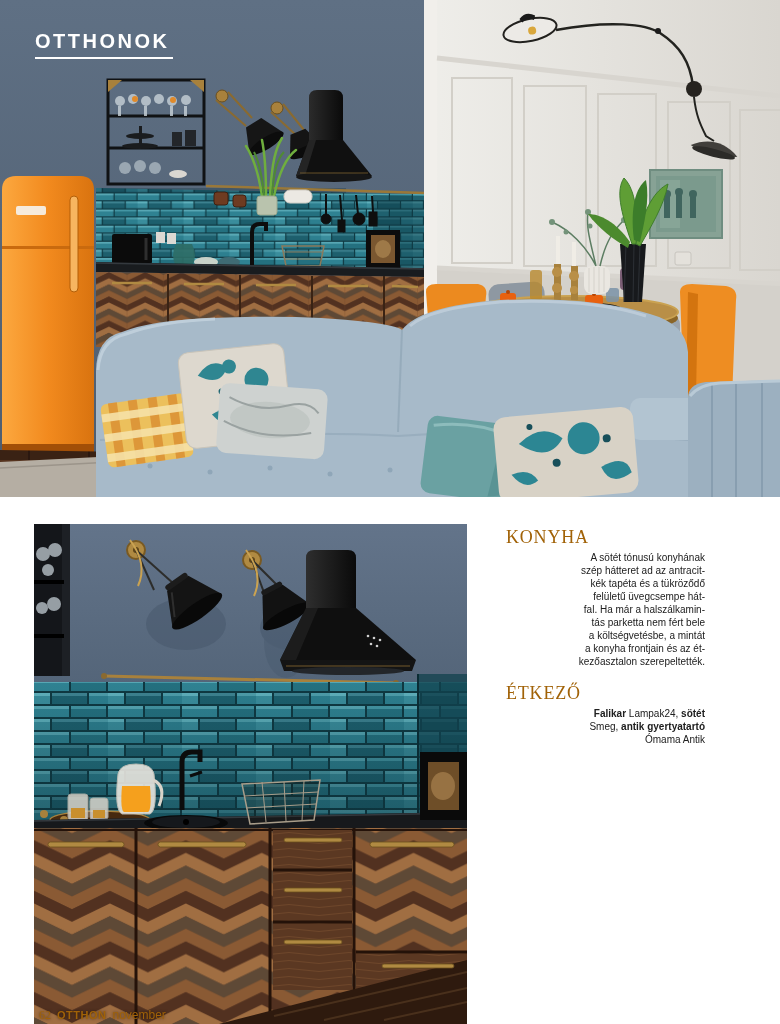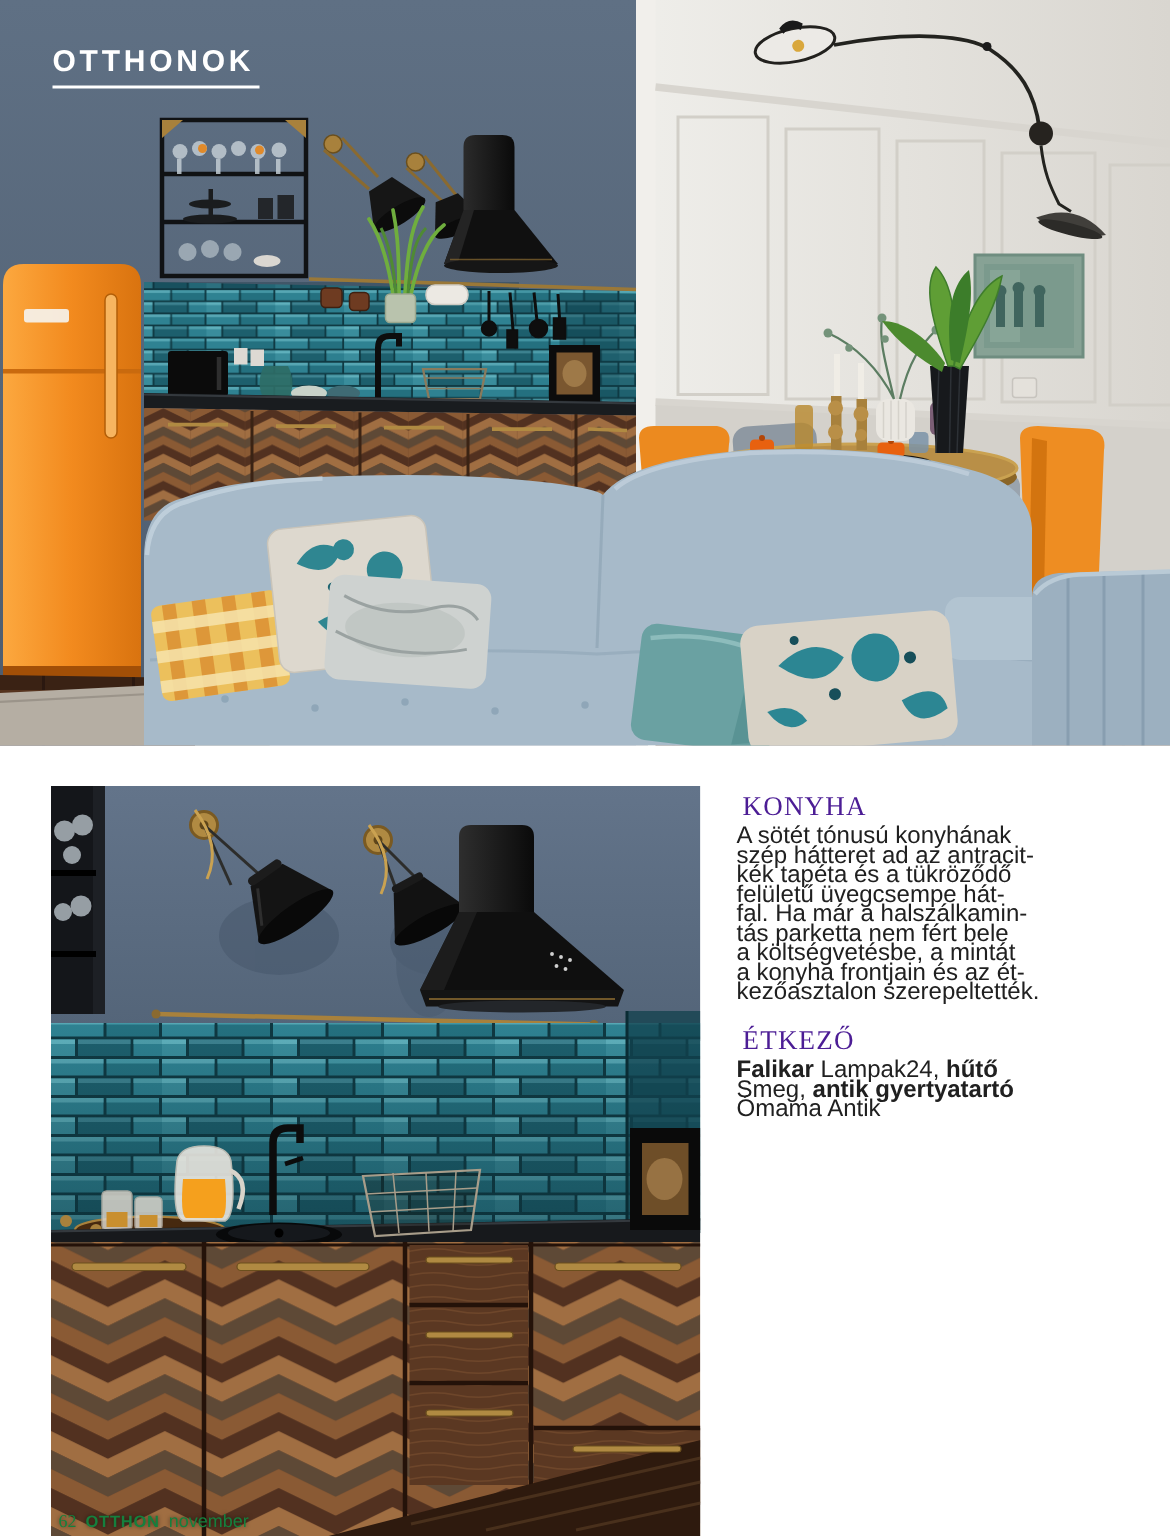--- a/index.html
+++ b/index.html
@@ -9,27 +9,27 @@
   .photo { position:absolute; overflow:hidden; }
   .photo svg { display:block; width:100%; height:100%; }
   .photo-top { left:0; top:0; width:780px; height:497px; }
   .photo-bottom { left:34px; top:524px; width:433px; height:500px; }
 
   .section-label { position:absolute; left:35px; top:30px; color:#ffffff;
     font-size:20px; letter-spacing:2.5px; font-weight:700;
     border-bottom:2px solid #ffffff; padding:0 4px 4px 0; }
 
   .article { position:absolute; left:491px; top:528px; width:214px; color:#202020; }
-  .article h3 { font-family:"Liberation Serif", serif; font-weight:400; color:#4c1d95;
-    font-size:18px; line-height:1; letter-spacing:0.8px; margin:0 0 5px 4px; }
+  .article h3 { font-family:"Liberation Serif", serif; font-weight:400; color:#a16207;
+    font-size:18px; line-height:1; letter-spacing:0.8px; margin:0 0 5px 15px; }
   .article h3.second { margin-top:16px; }
-  .article .body, .article .credits { font-size:16px; line-height:13px; white-space:pre-line; }
+  .article .body, .article .credits { font-size:10px; line-height:13px; white-space:pre-line;text-align:right; }
   .article .credits .b { font-weight:700; }
 
-  .page-footer { position:absolute; left:39px; top:996px; color:#15803d; font-size:12px;
+  .page-footer { position:absolute; left:39px; top:996px; color:#a16207; font-size:12px;
     text-shadow:0 0 3px rgba(0,0,0,.55); display:flex; align-items:baseline; gap:6px; }
   .page-footer .num { font-family:"Liberation Serif", serif; }
   .page-footer .mag { font-family:"Liberation Sans", sans-serif; font-weight:700;
     font-size:11px; letter-spacing:0.5px;margin-top:13px; }
   .page-footer .month { font-family:Liberation Sans, sans-serif; }
 </style>
 </head>
 <body>
 
 <div class="page">
@@ -658,21 +658,21 @@
 szép hátteret ad az antracit-
 kék tapéta és a tükröződő
 felületű üvegcsempe hát-
 fal. Ha már a halszálkamin-
 tás parketta nem fért bele
 a költségvetésbe, a mintát
 a konyha frontjain és az ét-
 kezőasztalon szerepeltették.</div>
 
     <h3 class="second">ÉTKEZŐ</h3>
-    <div class="credits"><span class="b">Falikar</span><span> Lampak24, </span><span class="b">hűtő</span><span>
+    <div class="credits"><span class="b">Falikar</span><span> Lampak24, </span><span class="b">sötét</span><span>
 Smeg, </span><span class="b">antik gyertyatartó</span><span>
 Ómama Antik</span></div>
   </div>
 
   <div class="page-footer">
     <span class="num">62</span>
     <span class="mag">OTTHON</span>
     <span class="month">november</span>
   </div>
 

